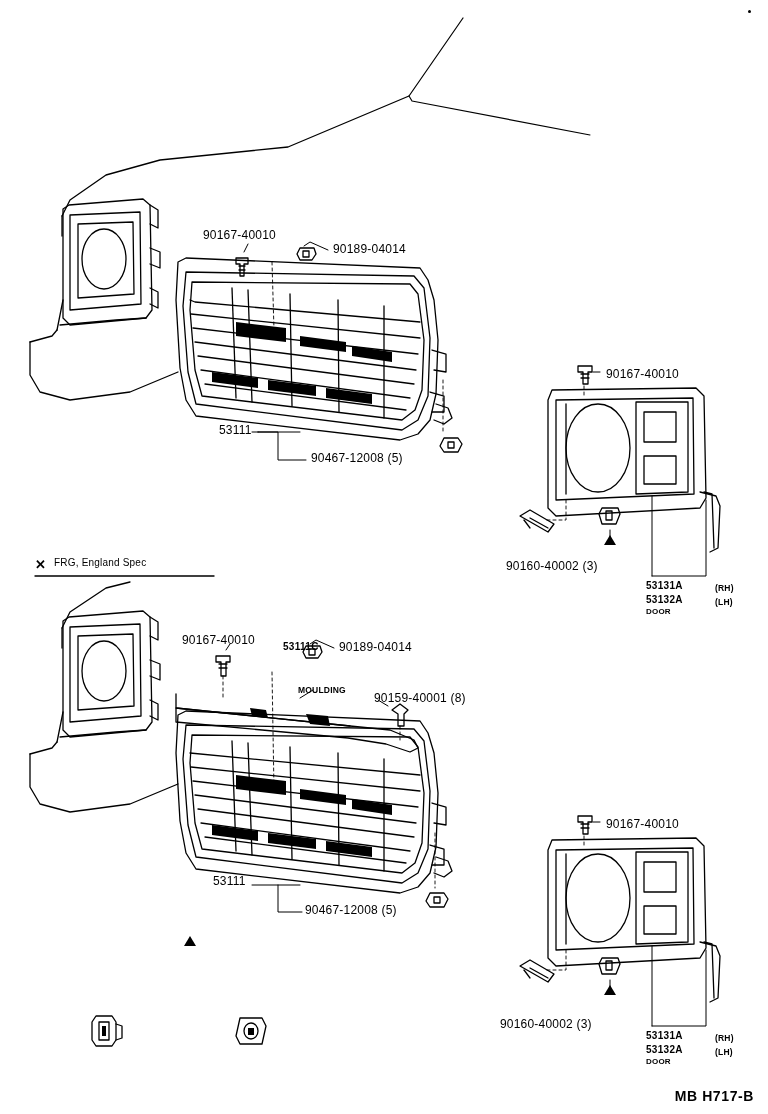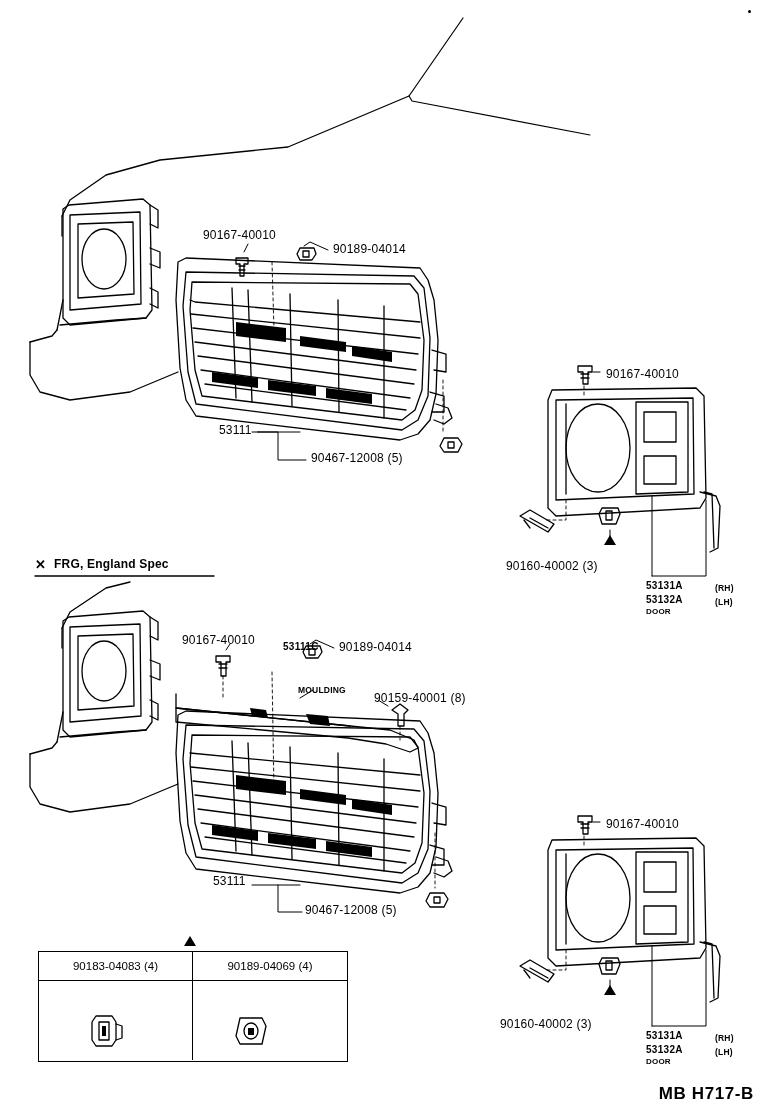--- a/index.html
+++ b/index.html
@@ -37,22 +37,22 @@
   .lbl.small {
     font-size: 8.5px;
     font-weight: bold;
     margin-left: 7px;
   }
   .lbl.tiny {
     font-size: 8px;
     font-weight: bold;
   }
   .lbl.spec {
-    font-size: 12px;
-    font-weight: bold;
+    font-size: 10px;
+    font-weight: normal;
   }
   .lbl.code {
     font-size: 10px;
     font-weight: bold;
     letter-spacing: 0.3px;
   }
   .tbl {
     position: absolute;
     left: 38px;
     top: 951px;
@@ -86,21 +86,21 @@
     position: relative;
     box-sizing: border-box;
   }
   .tbl .bcell.first {
     border-right: 1.6px solid #000;
   }
   .footer {
     position: absolute;
     right: 14px;
     bottom: 10px;
-    font-size: 17px;
+    font-size: 14px;
     font-weight: bold;
     letter-spacing: 0.6px;
   }
   .dot-tr {
     position: absolute;
     width: 3px; height: 3px;
     background: #000;
     border-radius: 50%;
   }
   .tri {
@@ -403,28 +403,18 @@
   <div class="lbl code" style="left:646px; top:1031px;">53131A</div>
   <div class="lbl small" style="left:708px; top:1034px;">(RH)</div>
   <div class="lbl code" style="left:646px; top:1045px;">53132A</div>
   <div class="lbl small" style="left:708px; top:1048px;">(LH)</div>
   <div class="lbl tiny" style="left:646px; top:1058px;">DOOR</div>
 
   <div class="tri" style="left:184px; top:936px;"></div>
   <div class="tri" style="left:604px; top:535px;"></div>
   <div class="tri" style="left:604px; top:985px;"></div>
 
-  <div class="tbl">
-    <div class="row-h">
-      <div class="cell first">90183-04083 (4)</div>
-      <div class="cell">90189-04069 (4)</div>
-    </div>
-    <div class="row-b">
-      <div class="bcell first"></div>
-      <div class="bcell"></div>
-    </div>
-  </div>
 
   <div class="dot-tr" style="left:748px; top:10px;"></div>
 
   <div class="footer">MB  H717-B</div>
 
 </div>
 
 </body></html>

